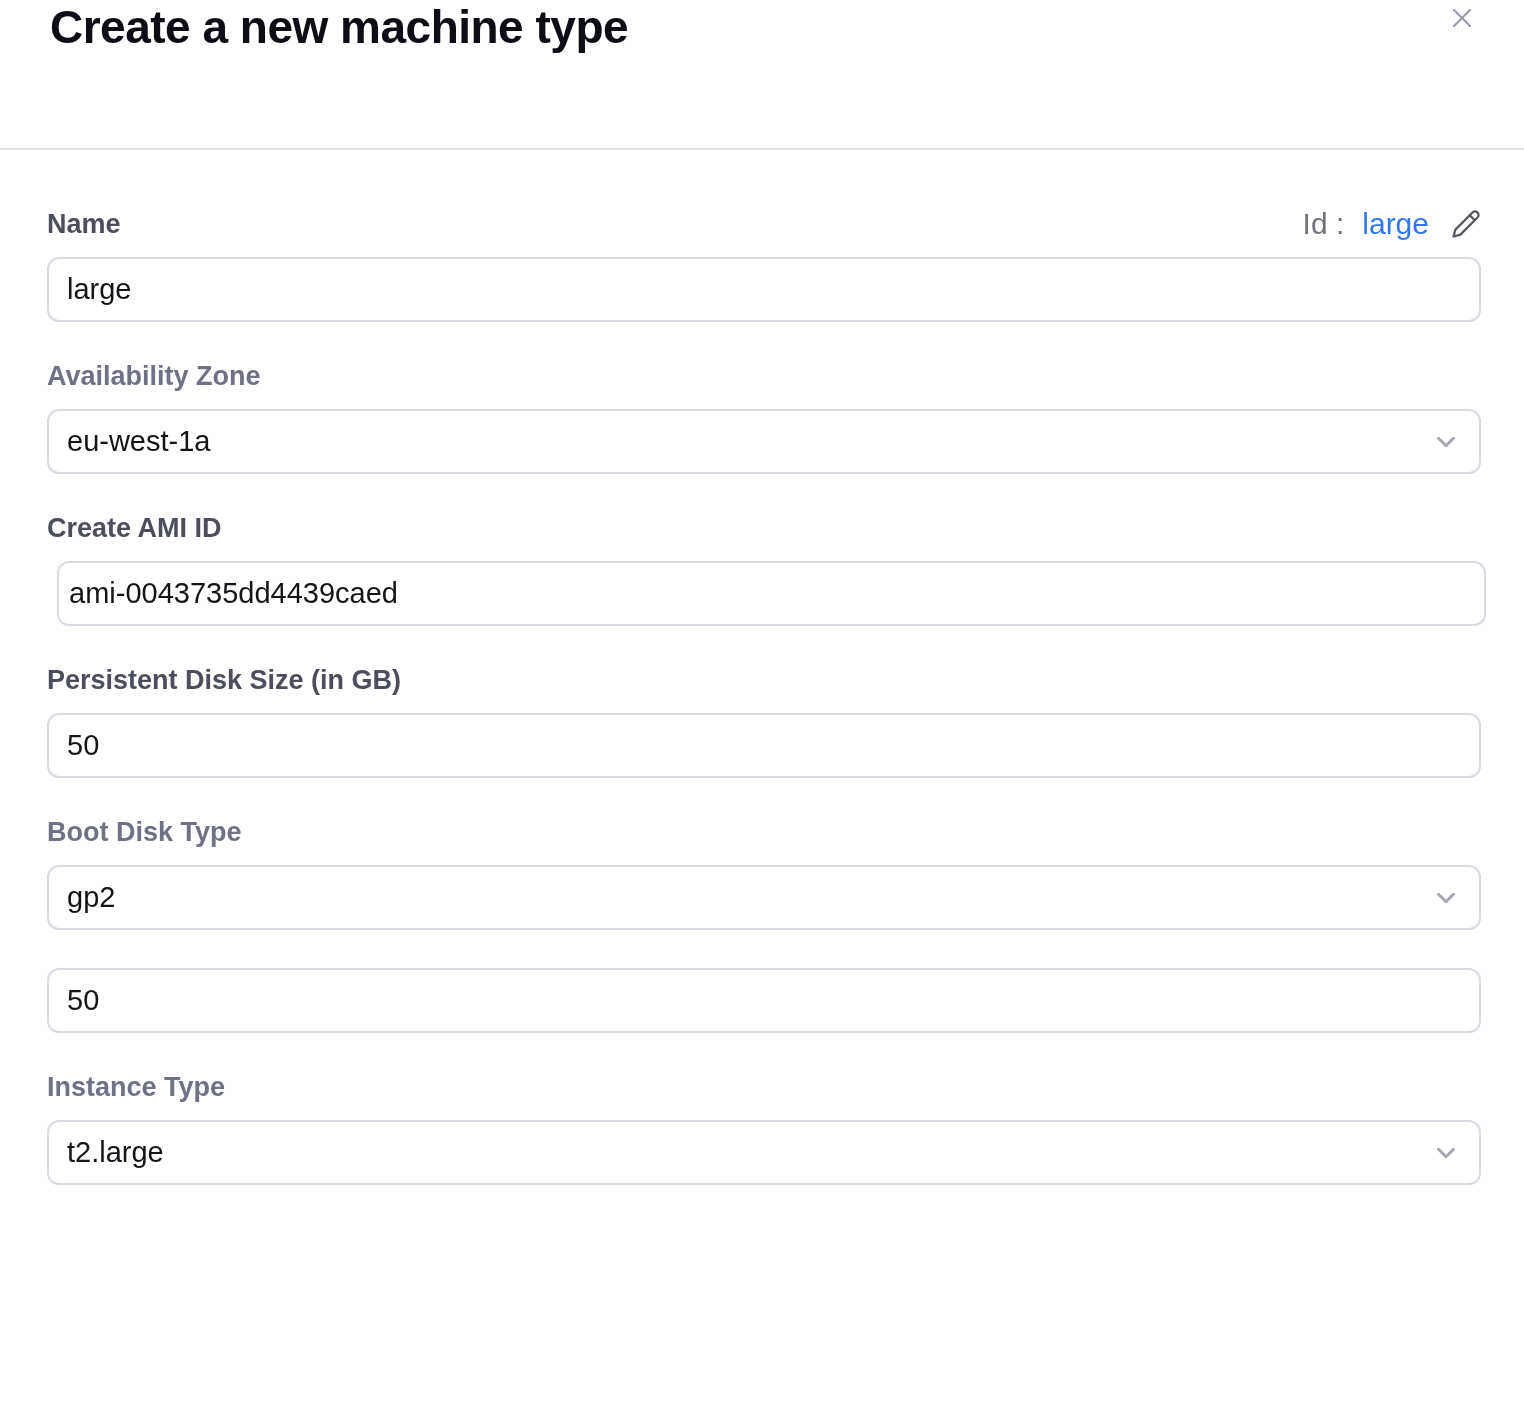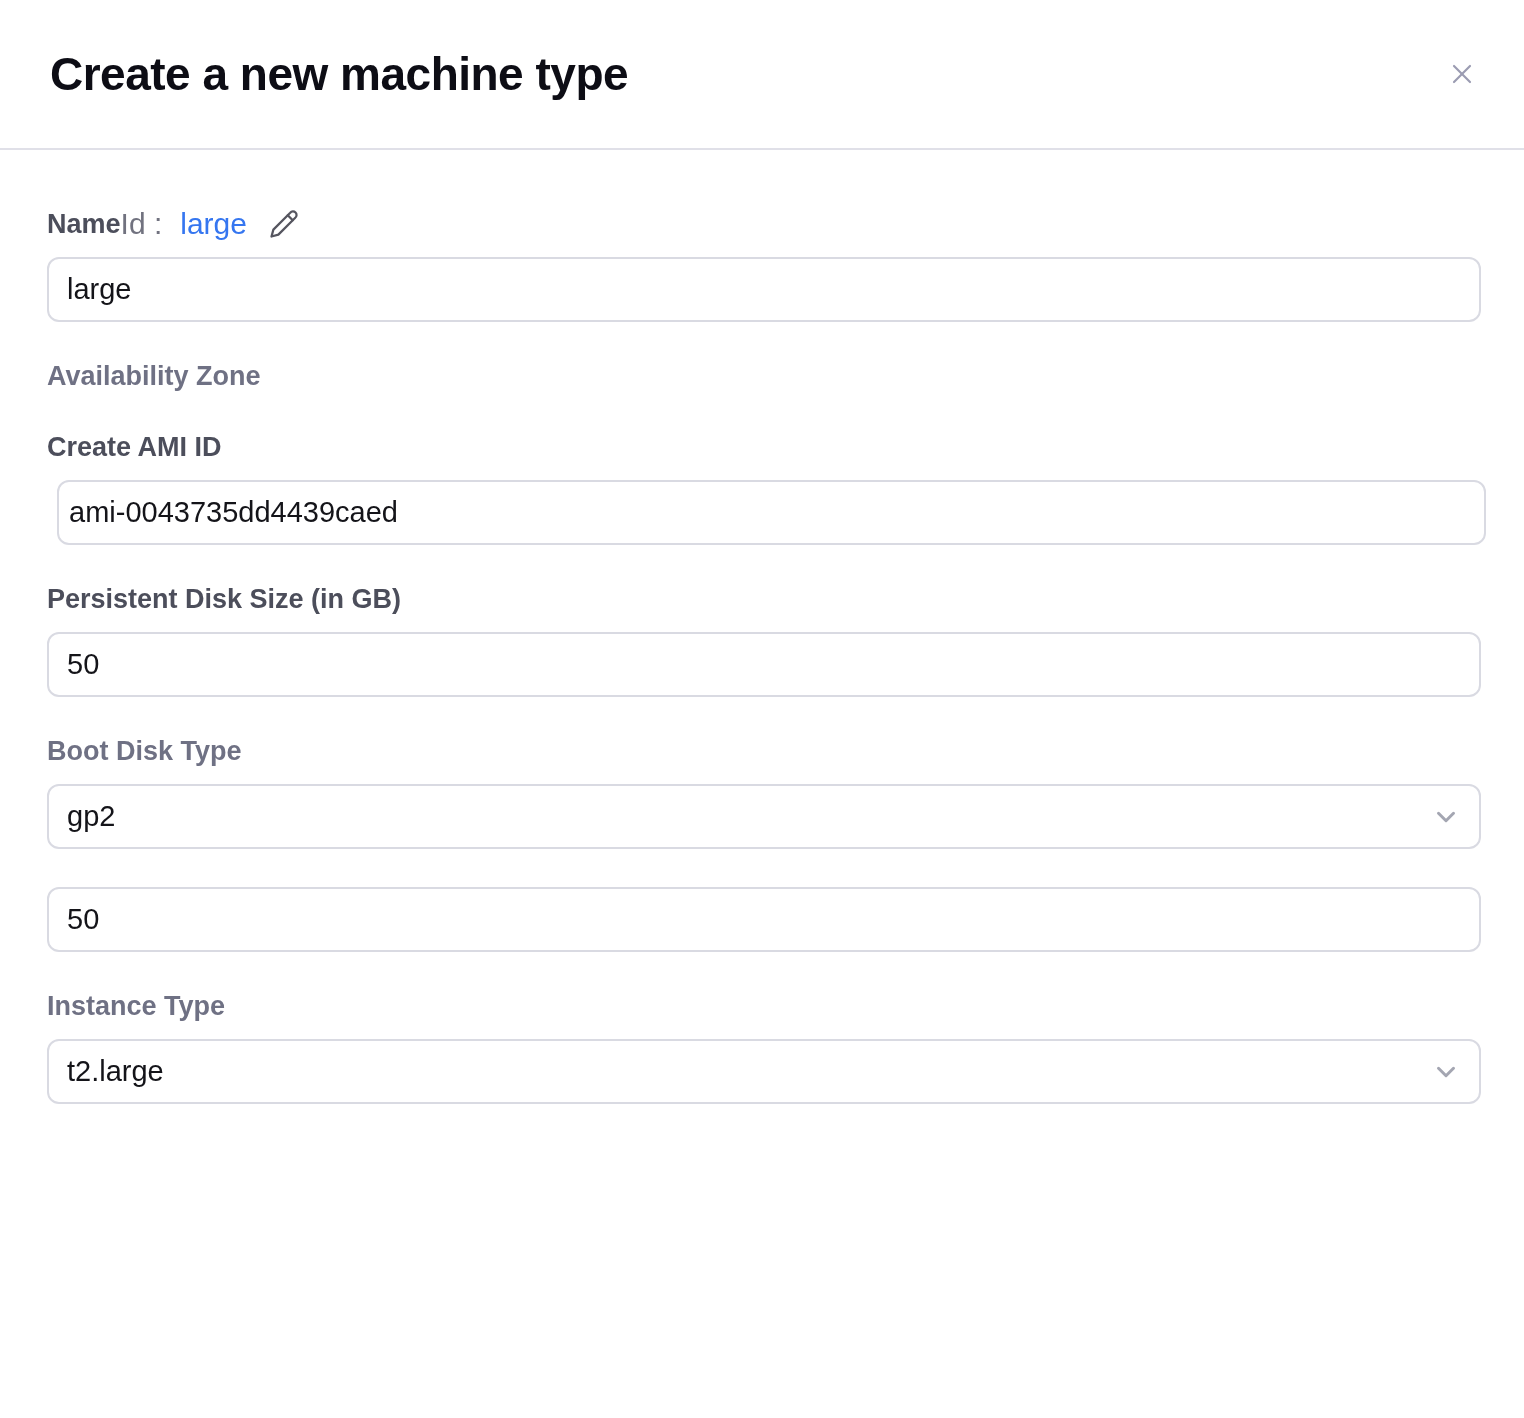--- a/index.html
+++ b/index.html
@@ -14,21 +14,20 @@
     width: 1524px;
     height: 1418px;
     background: #ffffff;
     display: flex;
     flex-direction: column;
   }
   .modal-header {
     height: 150px;
     flex: 0 0 auto;
     display: flex;
-    align-items: center;
     justify-content: space-between;
     padding: 0 44px 0 50px;
     border-bottom: 2px solid #e0e0e8;
   }
   .modal-title {
     font-size: 46px;
     font-weight: 700;
     color: #0d0d15;
     letter-spacing: -0.5px;
   }
@@ -46,20 +45,21 @@
   .close-btn svg { width: 32px; height: 32px; }
 
   .modal-body {
     flex: 1;
     padding: 57px 43px 0 47px;
   }
   .form-group { margin-bottom: 38px; }
   .label-row {
     display: flex;
     align-items: center;
+    justify-content: space-between;
     margin-bottom: 16px;
   }
   .field-label {
     display: block;
     font-size: 27px;
     font-weight: 600;
     line-height: 33px;
     margin-bottom: 16px;
   }
   .label-row .field-label { margin-bottom: 0; }
@@ -161,20 +161,28 @@
                 </svg>
             </span>
           </button>
         </div>
       </div>
       <input class="text-field" value="large" style="">
     </div>
 
     <div class="form-group">
       <label class="field-label label-light">Availability Zone</label>
+      <div class="select-field">
+        <span class="select-value">eu-west-1a</span>
+        <span class="chevron">
+          <svg viewBox="0 0 24 24" fill="none" stroke="currentColor" stroke-width="2.4" stroke-linecap="round" stroke-linejoin="round">
+              <path d="m6 9 6 6 6-6"></path>
+            </svg>
+        </span>
+      </div>
     </div>
 
     <div class="form-group">
       <label class="field-label label-dark">Create AMI ID</label>
       <input class="text-field field-inset" value="ami-0043735dd4439caed" style="">
     </div>
 
 
     <div class="form-group">
       <label class="field-label label-dark">Persistent Disk Size (in GB)</label>

